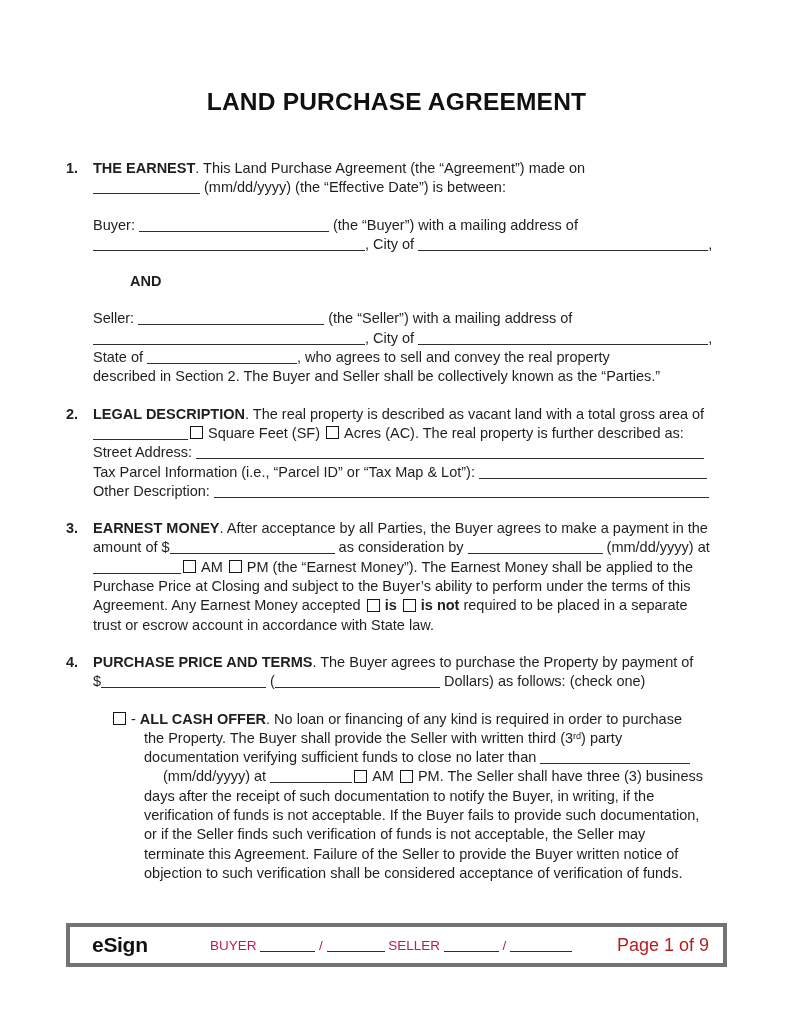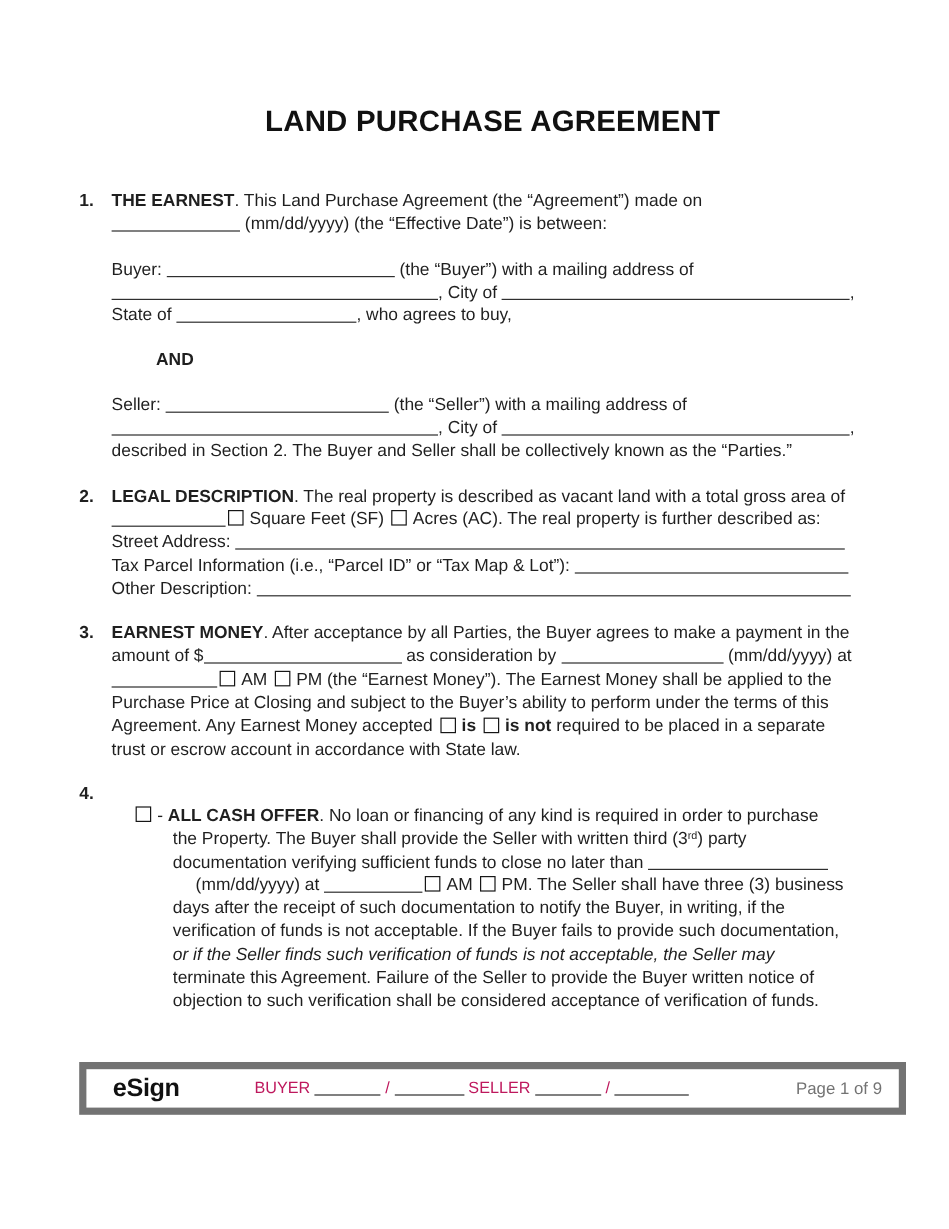--- a/index.html
+++ b/index.html
@@ -1,63 +1,63 @@
 <!DOCTYPE html>
 <html><head>
 <meta charset="utf-8">
 <style>
   html,body{margin:0;padding:0;background:#ffffff;}
   .page{
     position:relative;width:791px;height:1024px;box-sizing:border-box;
-    padding:88px 36px 0 66px;background:#fff;
+    padding:88px 64px 0 66px;background:#fff;
     font-family:"Liberation Sans","DejaVu Sans",sans-serif;
     color:#1f1f1f;font-size:14.5px;overflow:hidden;
   }
   .title{margin:0 0 43px 0;font-size:24.5px;font-weight:bold;text-align:center;color:#111;letter-spacing:.2px;}
   .section{display:flex;}
   .section + .section{margin-top:18px;}
   .num{flex:0 0 27px;font-weight:bold;line-height:19.3px;}
   .sec-body{flex:1 1 auto;min-width:0;}
   .tline{height:19.3px;line-height:19.3px;white-space:pre;}
   .bold{font-weight:bold;}
   .blank{display:inline-block;border-bottom:1.4px solid #2e2e2e;height:13px;vertical-align:-2px;}
   .cb{display:inline-block;width:11px;height:11px;border:1.7px solid #161616;vertical-align:-1.5px;margin:0 5px 0 2px;background:#fff;}
   sup{font-size:9px;vertical-align:4px;line-height:0;}
   .footer{
-    margin-top:40px;height:44px;border:6px solid #737373;box-sizing:border-box;
+    margin-top:40px;height:44px;border:4px solid #737373;box-sizing:border-box;
     display:flex;align-items:center;padding:0 14px 0 22px;
   }
   .brand{font-size:21px;font-weight:bold;letter-spacing:-.3px;width:118px;color:#111;flex:0 0 auto;}
   .initials{flex:1 1 auto;font-size:13.5px;white-space:pre;color:#be185d;}
-  .pageno{font-size:14px;flex:0 0 auto;color:#737373;}
+  .pageno{font-size:18px;flex:0 0 auto;color:#b91c1c;}
 </style>
 </head>
 <body>
 
 <div class="page">
   <h1 class="title">LAND PURCHASE AGREEMENT</h1>
   <div id="sections">
       <div class="section">
         <span class="num">1.</span>
         <div class="sec-body">
           <div class="block">
             <div class="tline"><span class="bold">THE EARNEST</span><span>. This Land Purchase Agreement (the “Agreement”) made on</span></div>
             <div class="tline"><span class="blank" style="width: 107px;"></span><span> (mm/dd/yyyy) (the “Effective Date”) is between:</span></div>
           </div>
           <div class="block" style="margin-top: 18px;">
             <div class="tline"><span>Buyer: </span><span class="blank" style="width: 190px;"></span><span> (the “Buyer”) with a mailing address of</span></div>
             <div class="tline"><span class="blank" style="width: 272px;"></span><span>, City of </span><span class="blank" style="width: 290px;"></span><span>,</span></div>
-            <div class="tline"><span>State of </span><span class="blank" style="width: 150px;"></span><span>, who agrees to buy,</span></div>
           </div>
           <div class="block" style="margin-top: 18px; margin-left: 37px;">
             <div class="tline"><span class="bold">AND</span></div>
           </div>
           <div class="block" style="margin-top: 18px;">
             <div class="tline"><span>Seller: </span><span class="blank" style="width: 186px;"></span><span> (the “Seller”) with a mailing address of</span></div>
             <div class="tline"><span class="blank" style="width: 272px;"></span><span>, City of </span><span class="blank" style="width: 290px;"></span><span>,</span></div>
+            <div class="tline"><span>State of </span><span class="blank" style="width: 150px;"></span><span>, who agrees to sell and convey the real property</span></div>
             <div class="tline"><span>described in Section 2. The Buyer and Seller shall be collectively known as the “Parties.”</span></div>
           </div>
         </div>
       </div>
       <div class="section">
         <span class="num">2.</span>
         <div class="sec-body">
           <div class="block">
             <div class="tline"><span class="bold">LEGAL DESCRIPTION</span><span>. The real property is described as vacant land with a total gross area of</span></div>
             <div class="tline"><span class="blank" style="width: 95px;"></span><span class="cb"></span><span>Square Feet (SF) </span><span class="cb"></span><span>Acres (AC). The real property is further described as:</span></div>
@@ -76,28 +76,32 @@
             <div class="tline"><span class="blank" style="width: 88px;"></span><span class="cb"></span><span>AM </span><span class="cb"></span><span>PM (the “Earnest Money”). The Earnest Money shall be applied to the</span></div>
             <div class="tline"><span>Purchase Price at Closing and subject to the Buyer’s ability to perform under the terms of this</span></div>
             <div class="tline"><span>Agreement. Any Earnest Money accepted </span><span class="cb"></span><span class="bold">is </span><span class="cb"></span><span class="bold">is not</span><span> required to be placed in a separate</span></div>
             <div class="tline"><span>trust or escrow account in accordance with State law.</span></div>
           </div>
         </div>
       </div>
       <div class="section">
         <span class="num">4.</span>
         <div class="sec-body">
+          <div class="block">
+            <div class="tline"><span class="bold">PURCHASE PRICE AND TERMS</span><span>. The Buyer agrees to purchase the Property by payment of</span></div>
+            <div class="tline"><span>$</span><span class="blank" style="width: 165px;"></span><span> (</span><span class="blank" style="width: 165px;"></span><span> Dollars) as follows: (check one)</span></div>
+          </div>
           <div class="block" style="margin-top: 18px; margin-left: 18px;">
             <div class="tline"><span class="cb"></span><span>- </span><span class="bold">ALL CASH OFFER</span><span>. No loan or financing of any kind is required in order to purchase</span></div>
             <div class="tline" style="margin-left: 33px;"><span>the Property. The Buyer shall provide the Seller with written third (3</span><sup>rd</sup><span>) party</span></div>
             <div class="tline" style="margin-left: 33px;"><span>documentation verifying sufficient funds to close no later than </span><span class="blank" style="width: 150px;"></span></div>
             <div class="tline" style="margin-left: 52px;"><span>(mm/dd/yyyy) at </span><span class="blank" style="width: 82px;"></span><span class="cb"></span><span>AM </span><span class="cb"></span><span>PM. The Seller shall have three (3) business</span></div>
             <div class="tline" style="margin-left: 33px;"><span>days after the receipt of such documentation to notify the Buyer, in writing, if the</span></div>
             <div class="tline" style="margin-left: 33px;"><span>verification of funds is not acceptable. If the Buyer fails to provide such documentation,</span></div>
-            <div class="tline" style="margin-left: 33px; font-style: italic;"><span>or if the Seller finds such verification of funds is not acceptable, the Seller may</span></div>
+            <div class="tline" style="margin-left: 33px;"><span>or if the Seller finds such verification of funds is not acceptable, the Seller may</span></div>
             <div class="tline" style="margin-left: 33px;"><span>terminate this Agreement. Failure of the Seller to provide the Buyer written notice of</span></div>
             <div class="tline" style="margin-left: 33px;"><span>objection to such verification shall be considered acceptance of verification of funds.</span></div>
           </div>
         </div>
       </div>
     </div>
   <div class="footer">
     <div class="brand">eSign</div>
     <div class="initials" id="initials"><span>BUYER </span><span class="blank" style="width: 55px;"></span><span> / </span><span class="blank" style="width: 58px;"></span><span> SELLER </span><span class="blank" style="width: 55px;"></span><span> / </span><span class="blank" style="width: 62px;"></span></div>
     <div class="pageno">Page 1 of 9</div>

